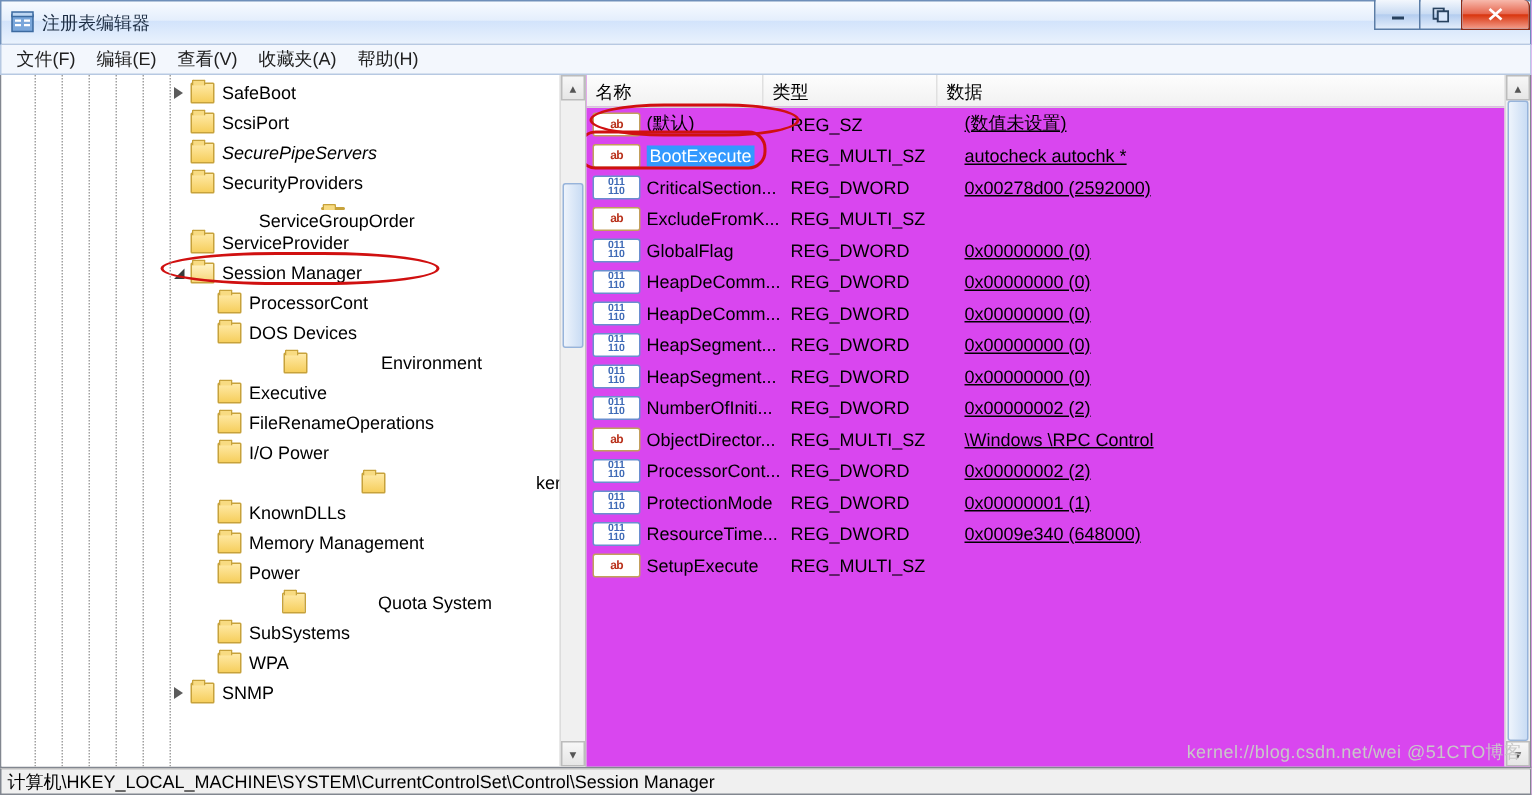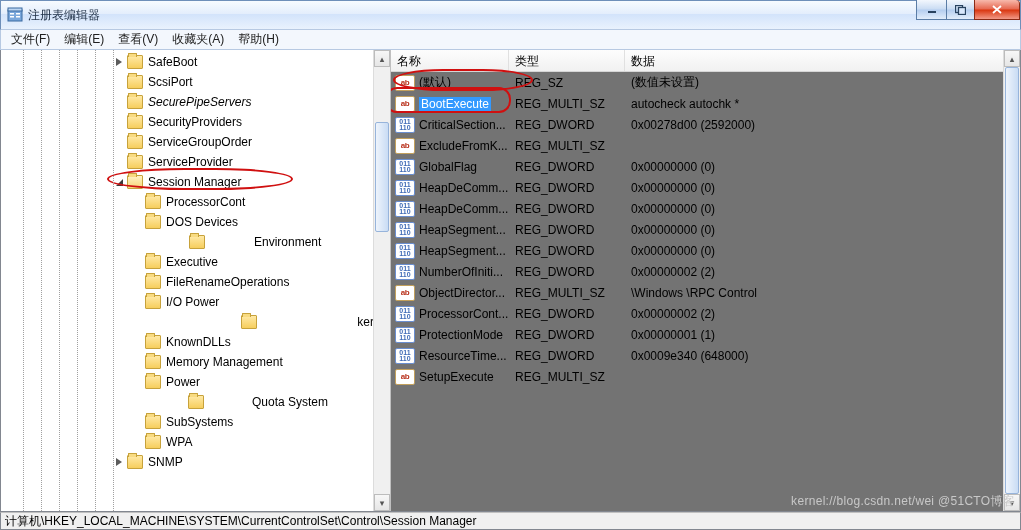--- a/index.html
+++ b/index.html
@@ -17,21 +17,21 @@
   .winbtn:first-child { border-right: none; }
   .winbtn:nth-child(2) { border-right: none; }
 
   
   .menubar { height: 20px; border: 1px solid #b7c9e2; border-top: none; background: #f3f7fd; display: flex; align-items: center; padding: 0 4px; gap: 2px; }
   .menubar span { padding: 2px 6px; color: #202020; }
 
   
   .main { display: flex; height: 462px; border: 1px solid #828790; border-top: none; }
   .treepane { width: 390px; border-right: 1px solid #c0c0c0; overflow: hidden; position: relative; background: #fff; }
-  .listpane { flex: 1; overflow: hidden; position: relative; background: #737373; }
+  .listpane { flex: 1; overflow: hidden; position: relative; background: #d946ef; }
 
   
   .tree { padding: 2px 0 2px 0; position: relative; }
   .treerow { display: flex; align-items: center; height: 20px; white-space: nowrap; padding-left: 0; position: relative; }
   .treerow .label { padding-left: 2px; }
   .expander { width: 12px; height: 12px; margin-right: 2px; display: inline-flex; align-items: center; justify-content: center; color: #5a5a5a; position: relative; }
   .expander::before { content: ""; width: 0; height: 0; border-style: solid; }
   .expander.closed::before { border-width: 4px 0 4px 6px; border-color: transparent transparent transparent #5c5c5c; }
   .expander.open::before { border-width: 6px 6px 0 0; border-color: #3a3a3a transparent transparent transparent; transform: rotate(0); }
   .expander.open { }
@@ -46,26 +46,26 @@
 
   
   .listhead { height: 22px; display: flex; background: linear-gradient(#fdfdfd,#f1f1f1); border-bottom: 1px solid #d6d6d6; }
   .listhead .col { padding: 3px 6px; border-right: 1px solid #e0e0e0; }
   .col.name { width: 118px; }
   .col.type { width: 116px; }
   .col.data { flex: 1; }
 
   .listbody { }
   .listrow { display: flex; align-items: center; height: 21px; padding-left: 4px; }
-  .listrow .vicon { width: 20px; height: 16px; margin-right: 4px; border: 1px solid; border-radius: 2px; display: flex; align-items: center; justify-content: center; font-size: 8px; font-weight: bold; font-family: Arial; letter-spacing: -0.5px; }
+  .listrow .vicon { width: 32px; height: 16px; margin-right: 4px; border: 1px solid; border-radius: 2px; display: flex; align-items: center; justify-content: center; font-size: 8px; font-weight: bold; font-family: Arial; letter-spacing: -0.5px; }
   .vicon.sz { background: #fff; border-color: #c2a05c; color: #b9321c; }
   .vicon.bin { background: #fff; border-color: #6a8ecf; color: #3e6ab6; font-size: 7px; letter-spacing: 0; }
   .listrow .cname { width: 96px; overflow: hidden; text-overflow: ellipsis; white-space: nowrap; padding-right: 4px; }
   .listrow .ctype { width: 116px; white-space: nowrap; }
-  .listrow .cdata { flex: 1; white-space: nowrap; }
+  .listrow .cdata { flex: 1; white-space: nowrap; text-decoration: underline; }
   .listrow.selected .cname span { background: #3399ff; color: #fff; padding: 1px 2px; }
 
   
   .status { height: 18px; border: 1px solid #828790; border-top: 1px solid #c0c0c0; background: #f0f0f0; padding: 1px 4px; display: flex; align-items: center; }
 
   
   .vscroll { position: absolute; right: 0; top: 0; bottom: 0; width: 17px; background: #f0f0f0; border-left: 1px solid #dcdcdc; }
   .vscroll .btn { height: 17px; background: linear-gradient(#f7f7f7,#e6e6e6); border: 1px solid #bcbcbc; display:flex; align-items:center; justify-content:center; color:#555; font-size:9px;}
   .vscroll .track { position: absolute; top: 17px; bottom: 17px; left: 0; right: 0; }
   .vscroll .thumb { position: absolute; left: 1px; right: 1px; background: linear-gradient(90deg,#eef4fc,#c9dcf4); border: 1px solid #97b4db; border-radius: 2px; }
@@ -131,21 +131,21 @@
         <div class="treerow" style="padding-left: 112px; font-style: italic;">
           <span class="expander none"></span>
           <span class="folder"></span>
           <span class="label">SecurePipeServers</span>
         </div>
         <div class="treerow" style="padding-left: 112px;">
           <span class="expander none"></span>
           <span class="folder"></span>
           <span class="label">SecurityProviders</span>
         </div>
-        <div class="treerow" style="padding-left: 112px;">
+        <div class="treerow" style="padding-left: 56px; flex-direction: column;">
           <span class="expander none"></span>
           <span class="folder"></span>
           <span class="label">ServiceGroupOrder</span>
         </div>
         <div class="treerow" style="padding-left: 112px;">
           <span class="expander none"></span>
           <span class="folder"></span>
           <span class="label">ServiceProvider</span>
         </div>
         <div class="treerow" style="padding-left: 112px;">

